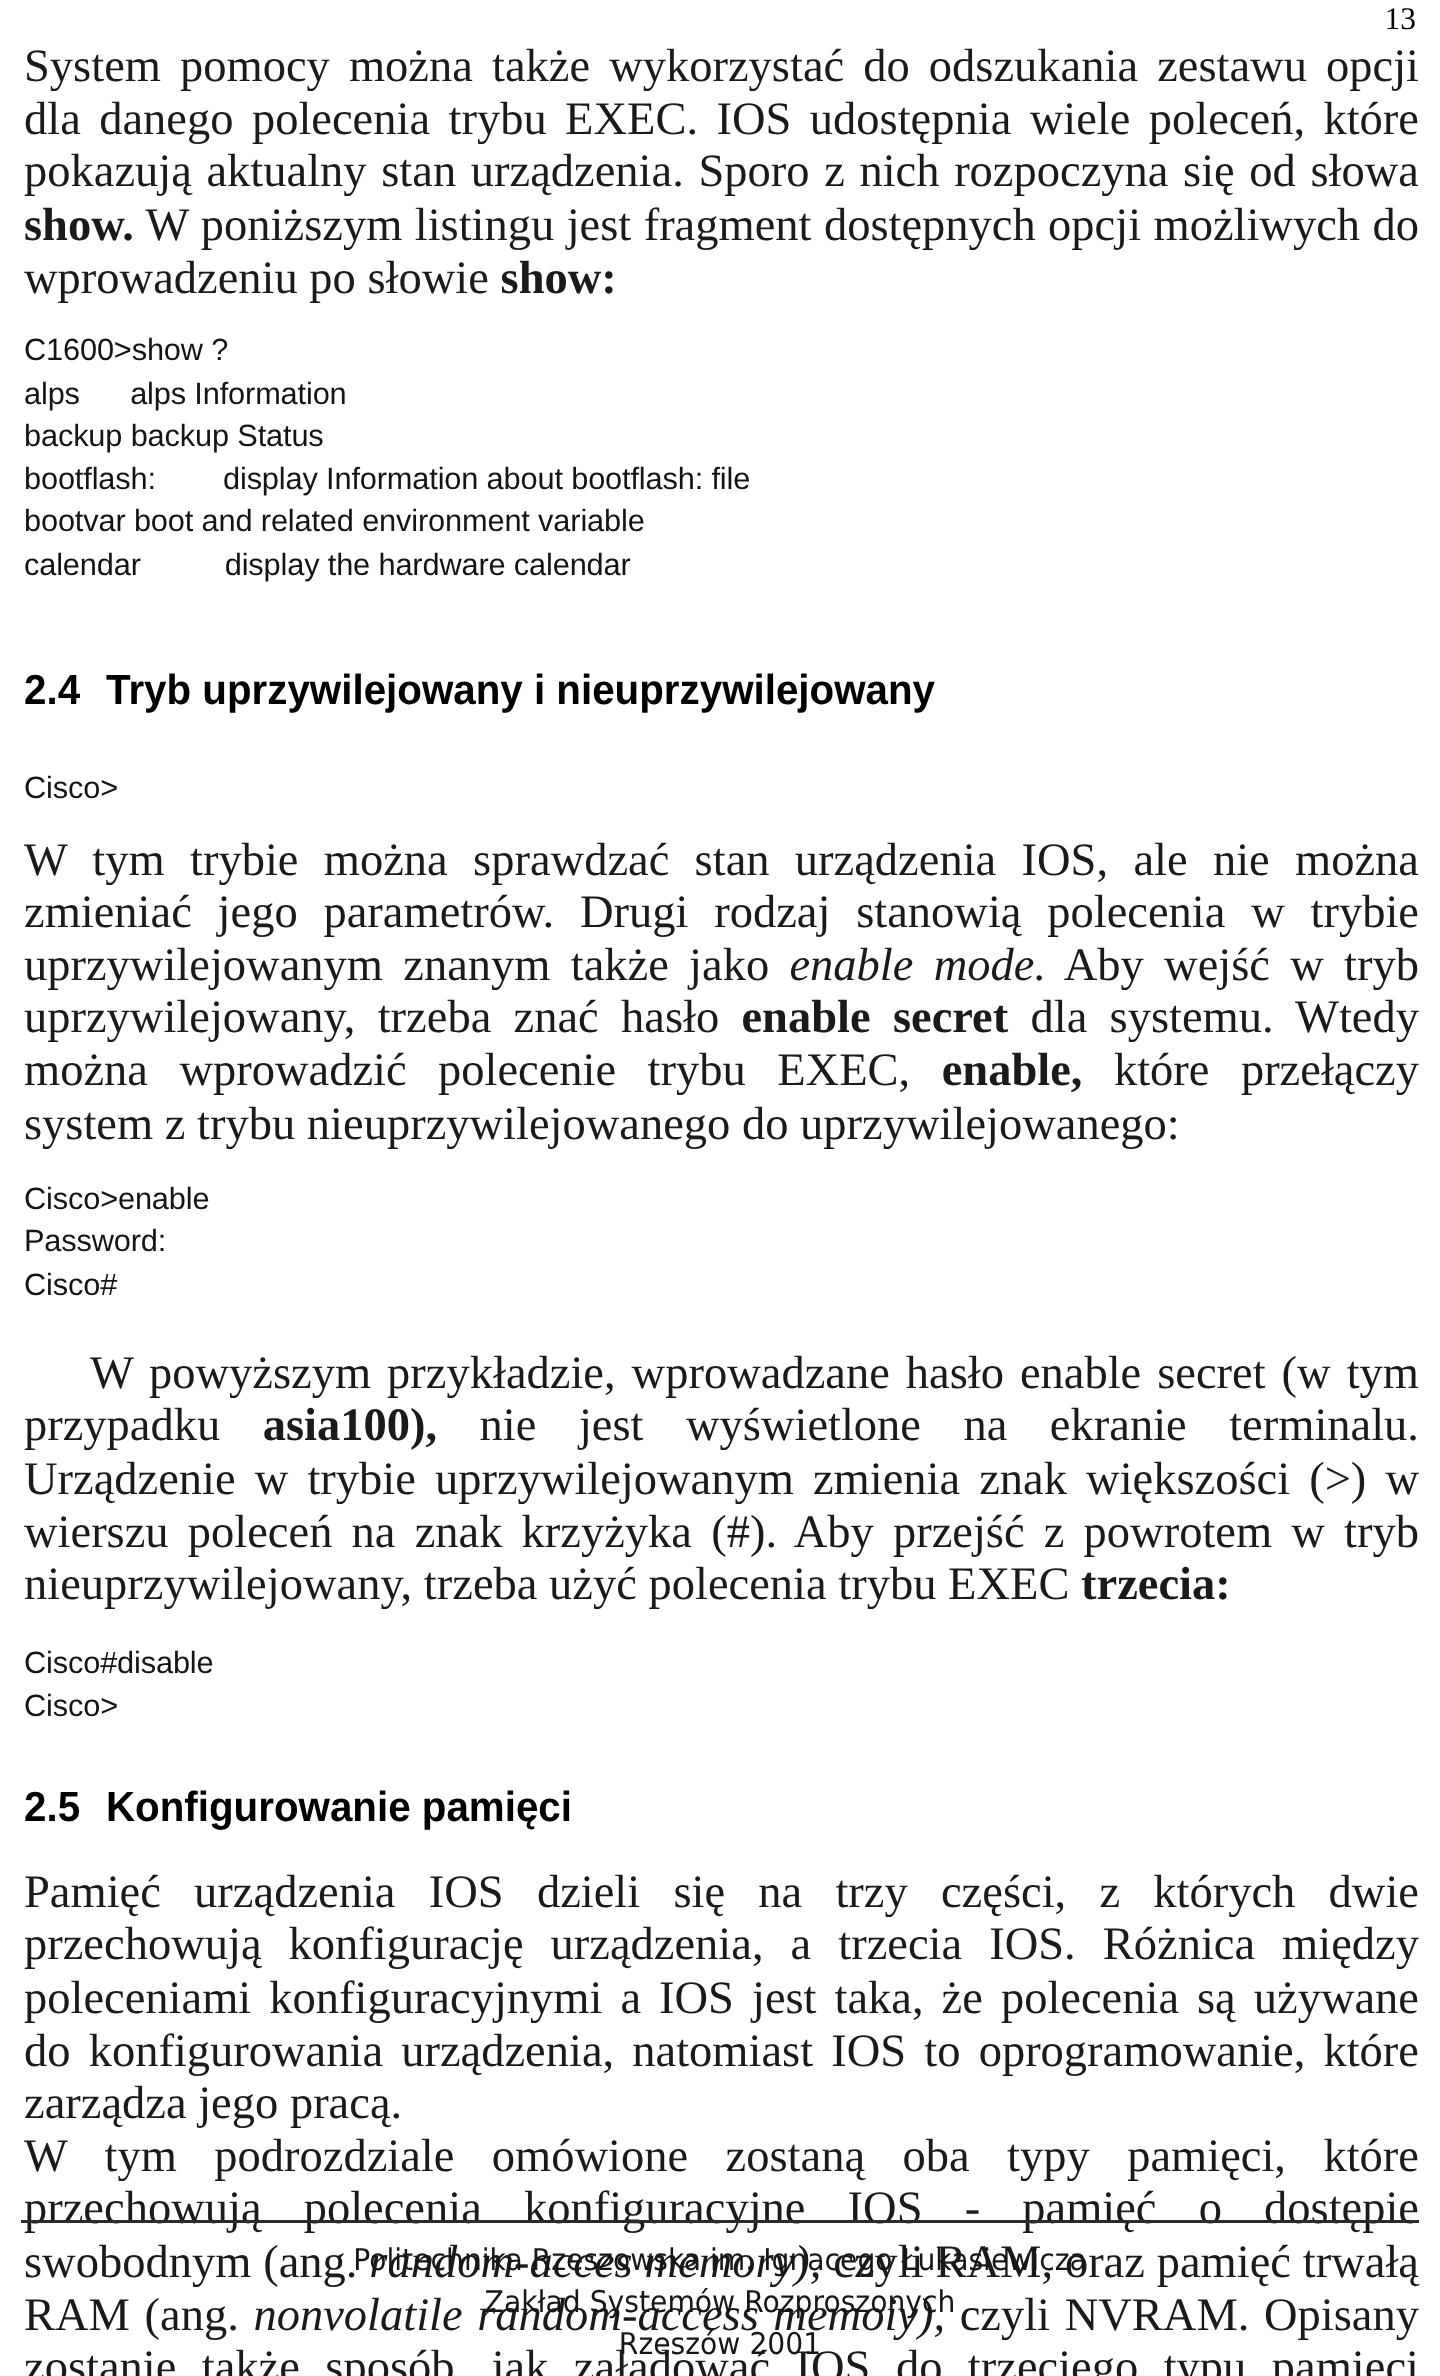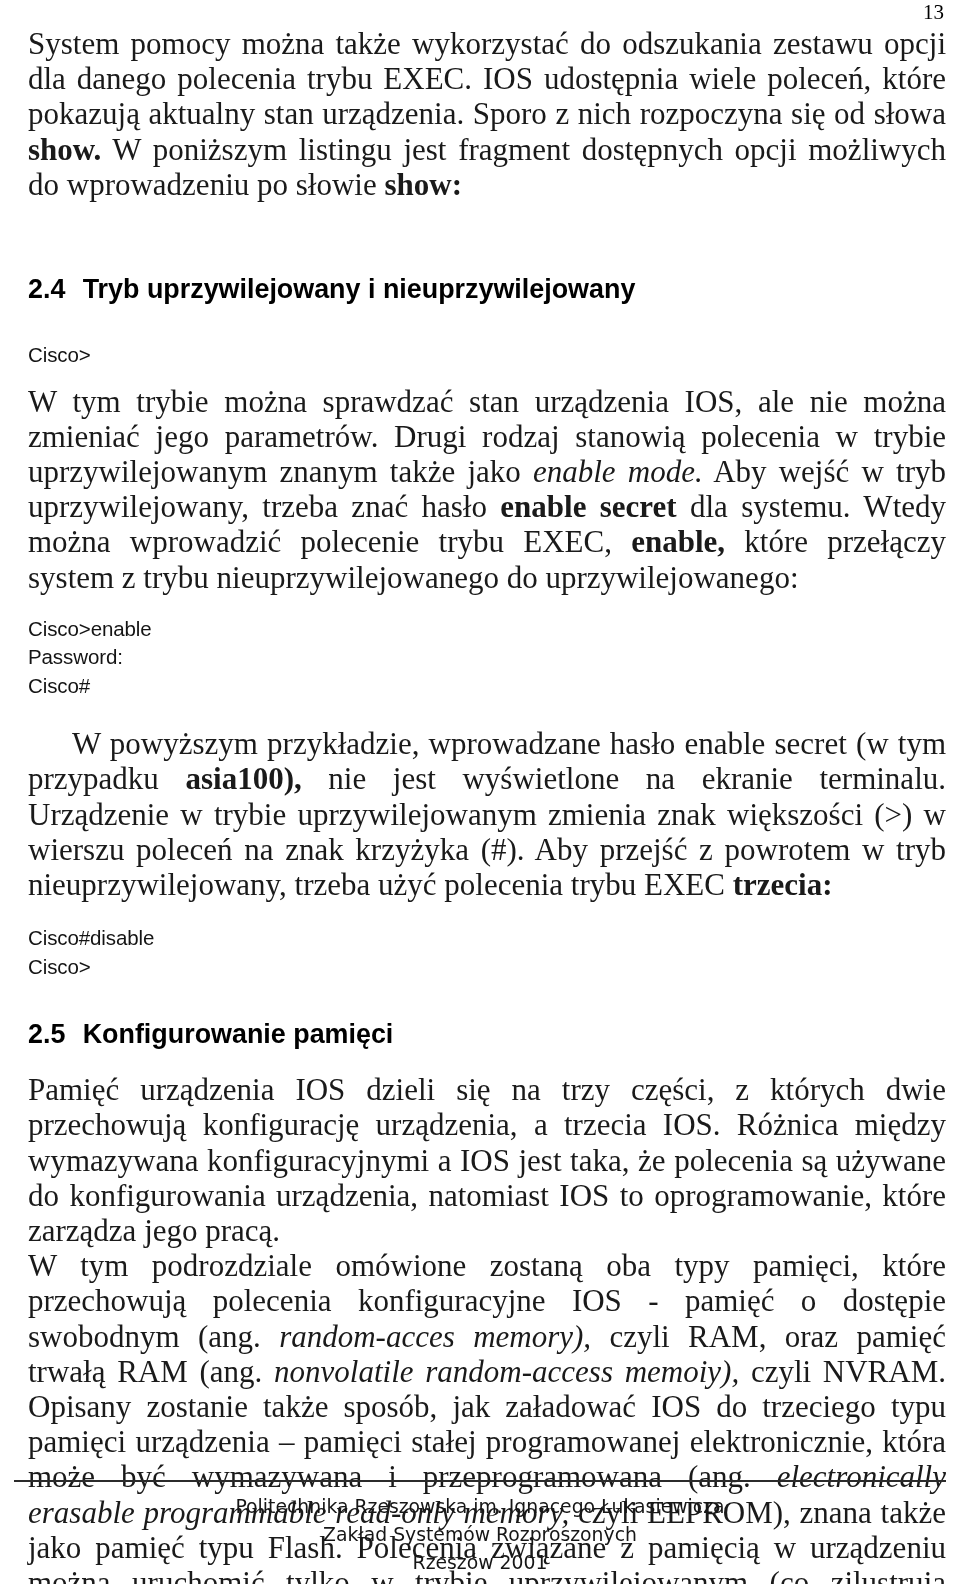--- a/index.html
+++ b/index.html
@@ -15,21 +15,21 @@
     font-family: "Liberation Serif", "DejaVu Serif", serif;
     color: #000000;
     overflow: hidden;
   }
 
   .page {
     position: relative;
     width: 960px;
     height: 1584px;
     box-sizing: border-box;
-    padding: 0 14px 0 28px;
+    padding: 0 14px 0 16px;
   }
 
   
   .page-number {
     position: absolute;
     top: 2px;
     right: 16px;
     font-family: "Liberation Serif", "DejaVu Serif", serif;
     font-size: 21px;
     line-height: 1;
@@ -114,20 +114,26 @@
 <div class="page">
 
   <div class="page-number">13</div>
 
   <div class="content">
 
     <p class="para"><span>System pomocy można także wykorzystać do odszukania zestawu opcji dla danego polecenia trybu EXEC. IOS udostępnia wiele poleceń, które pokazują aktualny stan urządzenia. Sporo z nich rozpoczyna się od słowa </span><b>show.</b><span> W poniższym listingu jest fragment dostępnych opcji możliwych do wprowadzeniu po słowie </span><b>show:</b></p>
 
     <div class="sp-18"></div>
 
+    <pre class="listing">C1600&gt;show ?
+alps      alps Information
+backup backup Status
+bootflash:        display Information about bootflash: file
+bootvar boot and related environment variable
+calendar          display the hardware calendar</pre>
 
     <div class="sp-52"></div>
 
     <h2 class="heading"><span class="hnum">2.4</span><span>Tryb uprzywilejowany i nieuprzywilejowany</span></h2>
 
     <div class="sp-26"></div>
 
 
     <div class="sp-10"></div>
 
@@ -151,21 +157,21 @@
 
     <pre class="listing">Cisco#disable
 Cisco&gt;</pre>
 
     <div class="sp-36"></div>
 
     <h2 class="heading"><span class="hnum">2.5</span><span>Konfigurowanie pamięci</span></h2>
 
     <div class="sp-22"></div>
 
-    <p class="para"><span>Pamięć urządzenia IOS dzieli się na trzy części, z których dwie przechowują konfigurację urządzenia, a trzecia IOS. Różnica między wymazywana konfiguracyjnymi a IOS jest taka, że polecenia są używane do konfigurowania urządzenia, natomiast IOS to oprogramowanie, które zarządza jego pracą.</span></p>
+    <p class="para"><span>Pamięć urządzenia IOS dzieli się na trzy części, z których dwie przechowują konfigurację urządzenia, a trzecia IOS. Różnica między poleceniami konfiguracyjnymi a IOS jest taka, że polecenia są używane do konfigurowania urządzenia, natomiast IOS to oprogramowanie, które zarządza jego pracą.</span></p>
 
     <p class="para"><span>W tym podrozdziale omówione zostaną oba typy pamięci, które przechowują polecenia konfiguracyjne IOS - pamięć o dostępie swobodnym (ang. </span><i>random-acces memory),</i><span> czyli RAM, oraz pamięć trwałą RAM (ang. </span><i>nonvolatile random-access memoiy),</i><span> czyli NVRAM. Opisany zostanie także sposób, jak załadować IOS do trzeciego typu pamięci urządzenia – pamięci stałej programowanej elektronicznie, która może być wymazywana i przeprogramowana (ang. </span><i>electronically erasable programmable read-only memory,</i><span> czyli EEPROM), znana także jako pamięć typu Flash. Polecenia związane z pamięcią w urządzeniu można uruchomić tylko w trybie uprzywilejowanym (co zilustrują poniższe przykłady) [1].</span></p>
 
   </div>
 
   <div class="footer">
     <div class="footer-rule"></div>
     <div class="footer-line">Politechnika Rzeszowska im. Ignacego Łukasiewicza</div>
     <div class="footer-line">Zakład Systemów Rozproszonych</div>
     <div class="footer-line">Rzeszów 2001</div>

